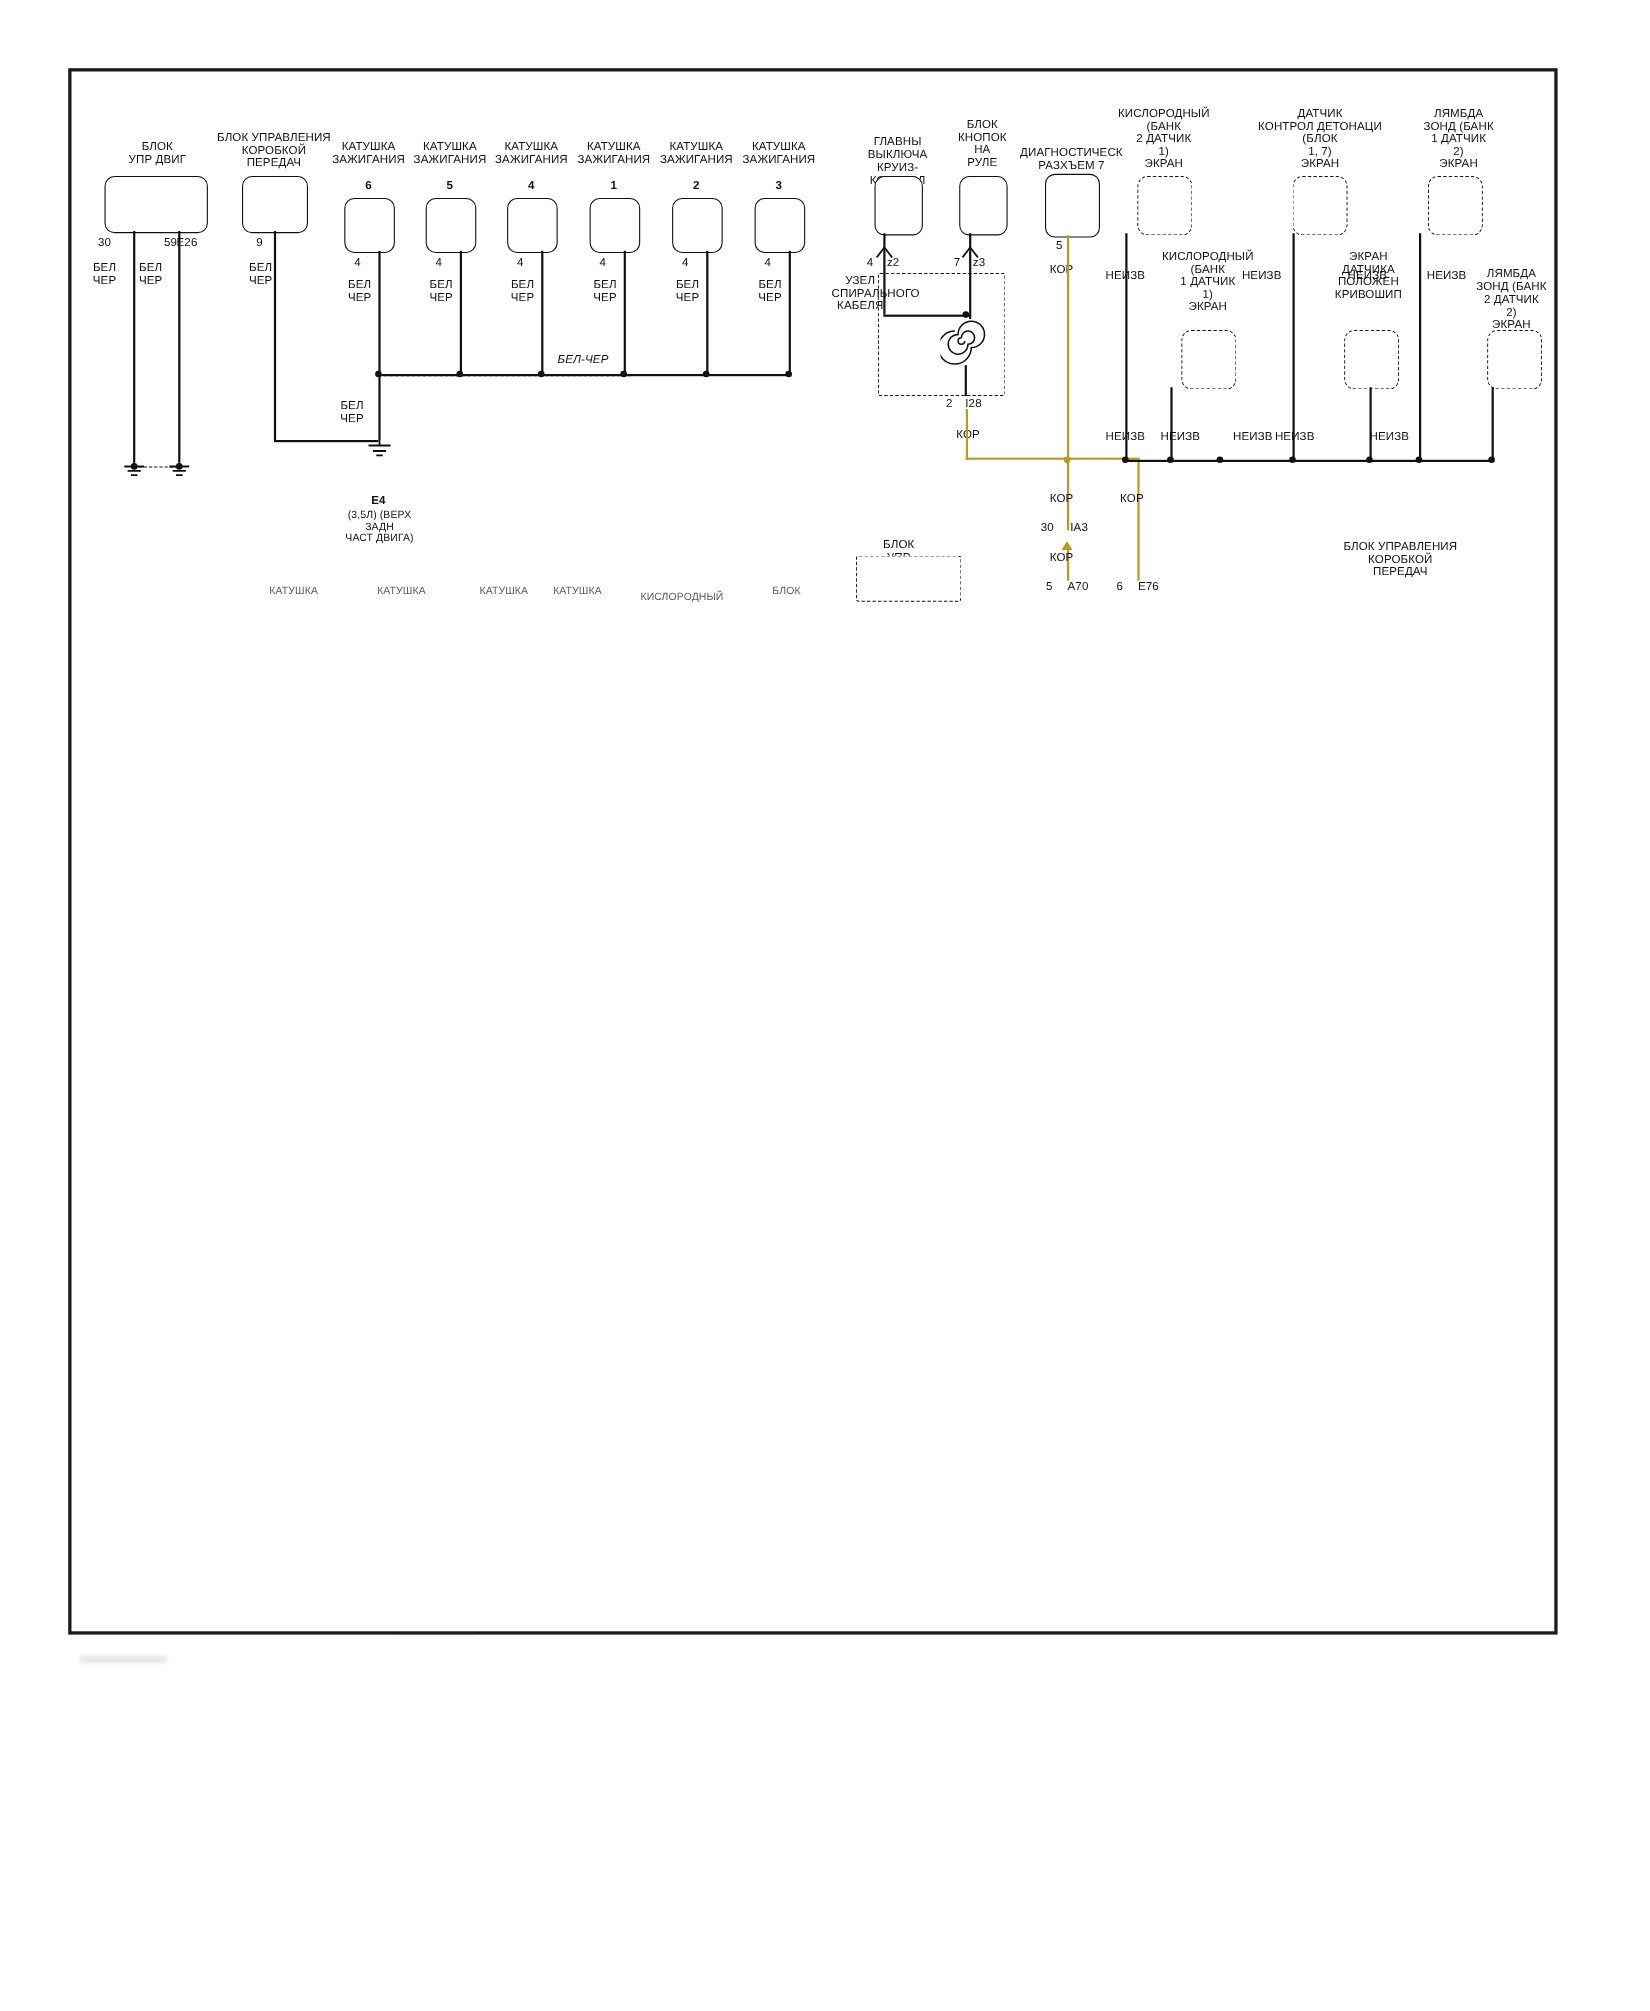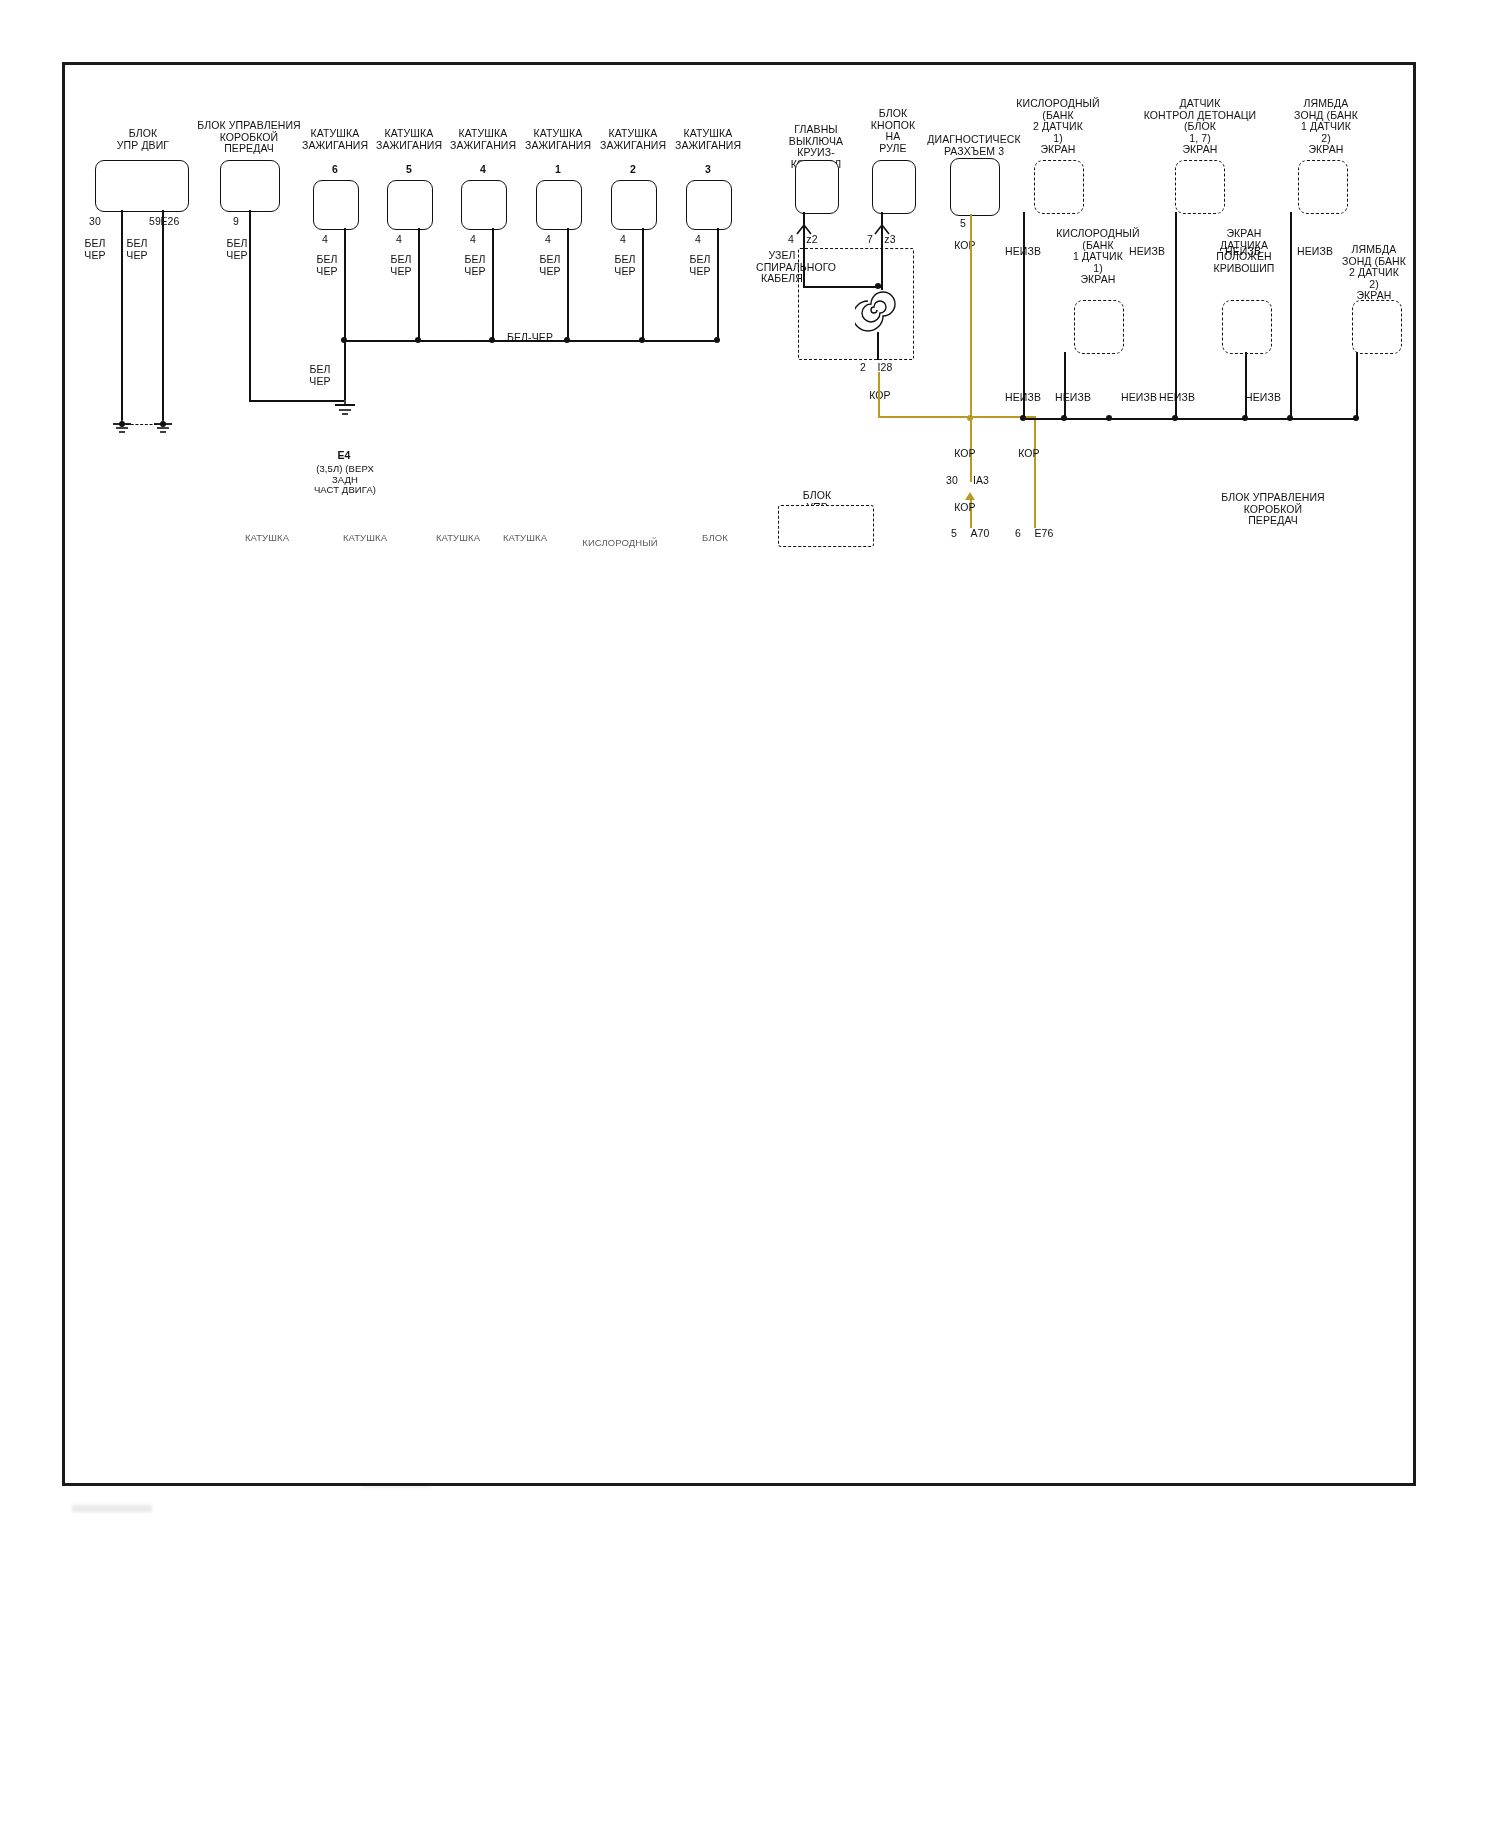--- a/index.html
+++ b/index.html
@@ -257,21 +257,21 @@
 ЗАЖИГАНИЯ</div>
   <div class="lbl b" style="left:695px;top:164px;width:26px;">3</div>
   <div class="conn" style="left:686px;top:180px;width:44px;height:48px;"></div>
   <div class="lbl" style="left:689px;top:234px;width:18px;">4</div>
   <div class="lbl" style="left:685px;top:254px;width:30px;white-space:pre-line;">БЕЛ
 ЧЕР</div>
   <div class="w wv" style="left:717px;top:228px;height:112px;"></div>
 
   <div class="w wh" style="left:344px;top:340px;width:373px;"></div>
   <div class="dashline" style="left:344px;top:341px;width:230px;"></div>
-  <div class="lbl" style="left:490px;top:332px;width:80px;">БЕЛ-ЧЕР</div>
+  <div class="lbl" style="left:490px;top:322px;width:80px;font-style:italic;">БЕЛ-ЧЕР</div>
   <div class="dot" style="left:341px;top:337px;"></div>
   <div class="dot" style="left:415px;top:337px;"></div>
   <div class="dot" style="left:489px;top:337px;"></div>
   <div class="dot" style="left:564px;top:337px;"></div>
   <div class="dot" style="left:639px;top:337px;"></div>
   <div class="dot" style="left:714px;top:337px;"></div>
 
   <div class="w wv" style="left:344px;top:340px;height:60px;"></div>
   <div class="lbl" style="left:300px;top:364px;width:40px;white-space:pre-line;">БЕЛ
 ЧЕР</div>
@@ -323,21 +323,21 @@
   <div class="w wv" style="left:881px;top:228px;height:62px;"></div>
   <div class="dot" style="left:875px;top:283px;"></div>
   <div class="w wv" style="left:877px;top:332px;height:28px;"></div>
   <div class="lbl" style="left:855px;top:362px;width:16px;">2</div>
   <div class="lbl" style="left:872px;top:362px;width:26px;">I28</div>
   <div class="lbl" style="left:862px;top:390px;width:36px;">КОР</div>
   <div class="w goldv" style="left:878px;top:372px;height:46px;"></div>
   <div class="w goldh" style="left:878px;top:416px;width:94px;"></div>
 
   <div class="lbl" style="left:920px;top:134px;width:108px;white-space:pre-line;">ДИАГНОСТИЧЕСК
-РАЗХЪЕМ 3</div>
+РАЗХЪЕМ 7</div>
   <div class="conn" style="left:950px;top:158px;width:48px;height:56px;"></div>
   <div class="lbl" style="left:955px;top:218px;width:16px;">5</div>
   <div class="lbl" style="left:948px;top:240px;width:34px;">КОР</div>
   <div class="w goldv" style="left:970px;top:214px;height:204px;"></div>
   <div class="dot" style="left:967px;top:415px;background:#b99a24;"></div>
 
   <div class="w goldv" style="left:970px;top:416px;height:66px;"></div>
   <div class="lbl" style="left:948px;top:448px;width:34px;">КОР</div>
   <div class="lbl" style="left:938px;top:475px;width:28px;">30</div>
   <div class="lbl" style="left:966px;top:475px;width:30px;">IA3</div>

